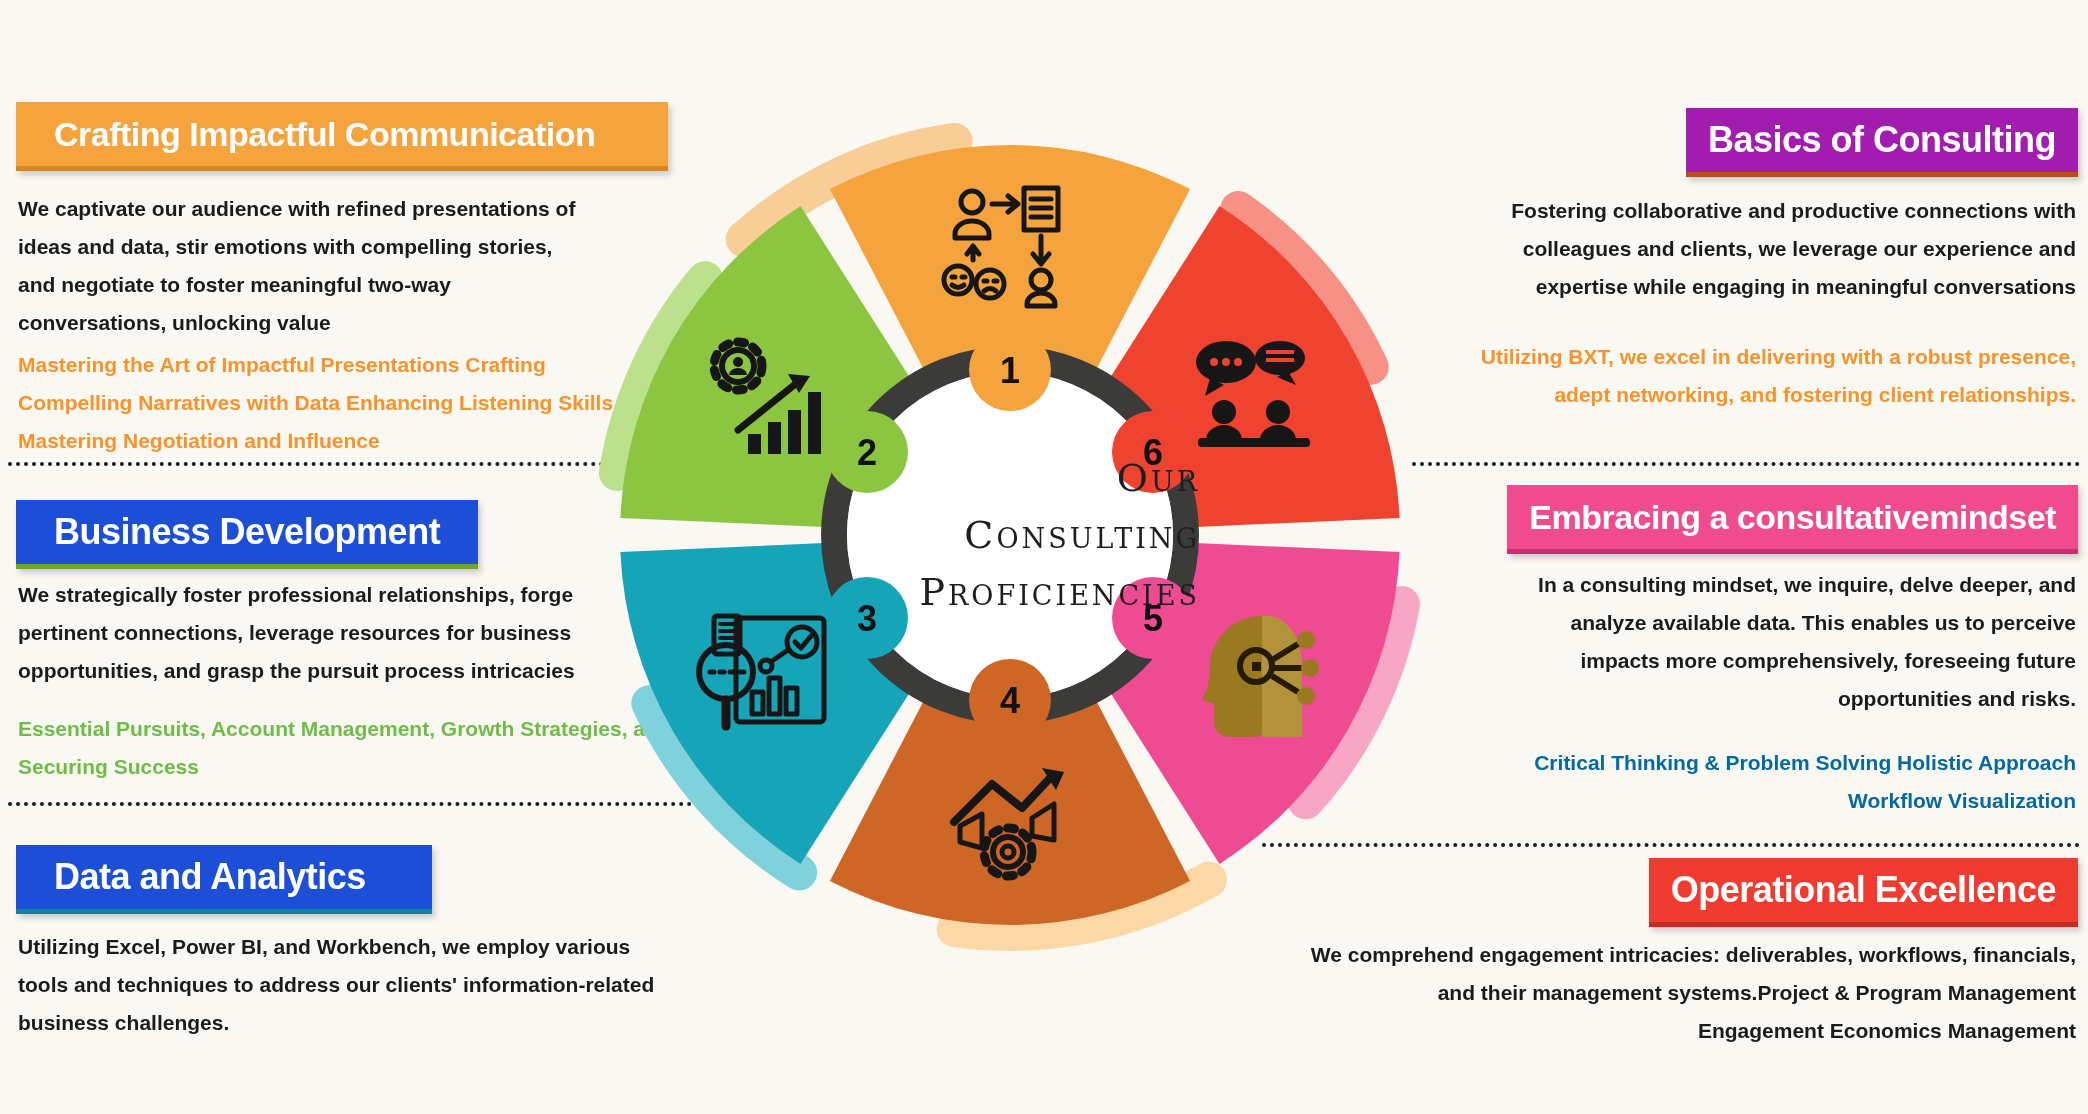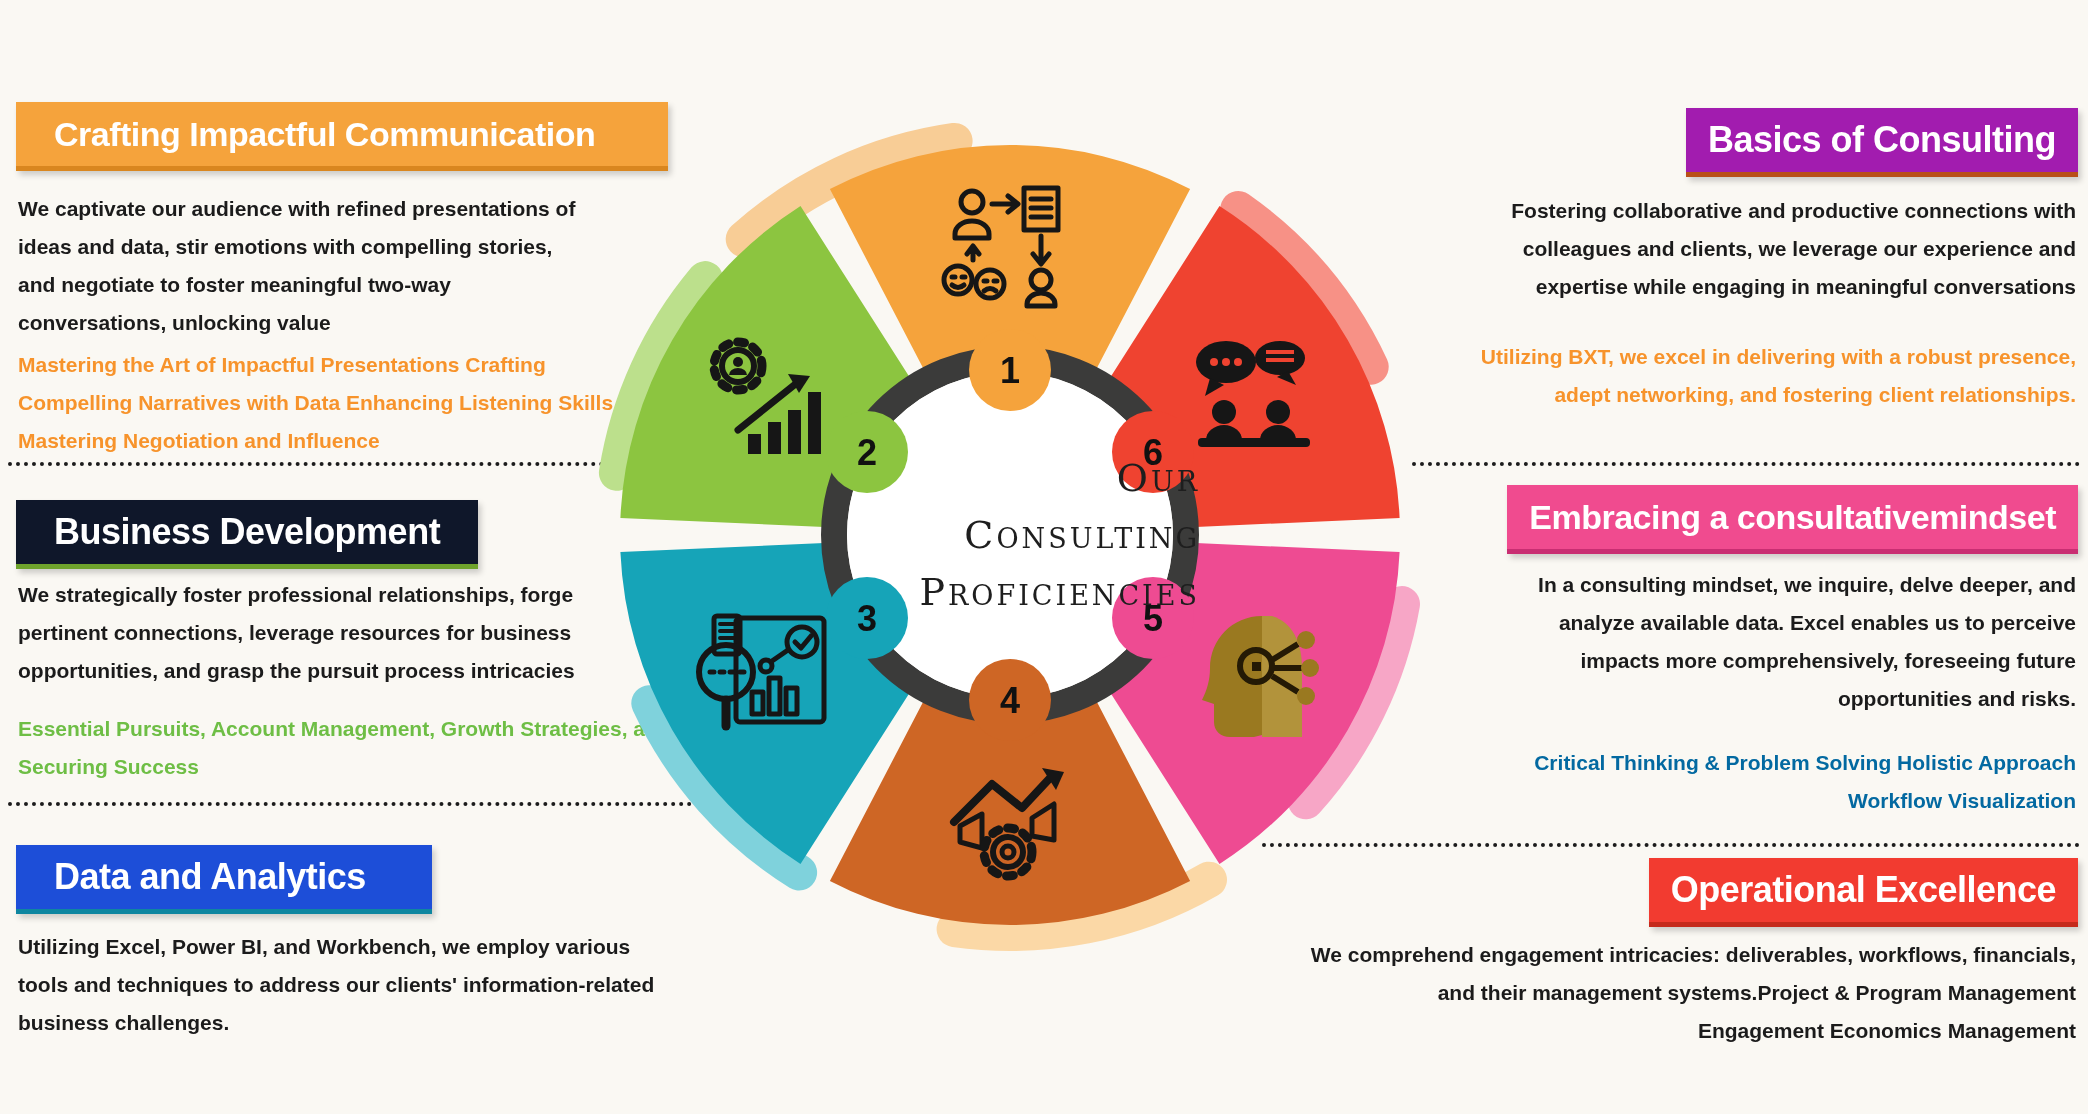--- a/index.html
+++ b/index.html
@@ -11,21 +11,21 @@
   
   .hbox{
     position:absolute;height:64px;line-height:64px;color:#fff;
     font-weight:bold;font-size:36px;white-space:nowrap;
     box-shadow:3px 4px 6px rgba(0,0,0,0.18);
     letter-spacing:-0.5px;
   }
   .hbox.left{padding-left:38px;}
   .hbox.right{text-align:center;padding:0 22px;}
   .h-l1{left:16px;top:102px;width:614px;background:#F5A33C;border-bottom:5px solid #D9861F;font-size:34px;}
-  .h-l2{left:16px;top:500px;width:424px;background:#0f172a;border-bottom:5px solid #6FA32C;}
+  .h-l2{left:16px;top:500px;width:424px;background:#1d4ed8;border-bottom:5px solid #6FA32C;}
   .h-l3{left:16px;top:845px;width:378px;background:#1d4ed8;border-bottom:5px solid #0E86A0;}
   .h-r1{right:10px;top:108px;background:#a21caf;border-bottom:5px solid #B94F18;}
   .h-r2{right:10px;top:485px;background:#F04B8F;border-bottom:5px solid #C92E72;font-size:34px;}
   .h-r3{right:10px;top:858px;background:#F23B30;border-bottom:5px solid #C52A1C;}
   
   .body-text,.sub-text{
     position:absolute;font-size:21px;font-weight:bold;color:#1B1B1B;
     line-height:38px;white-space:pre-line;
   }
   .ralign{right:12px;text-align:right;}
@@ -84,21 +84,21 @@
 <div class="hbox right h-r1">Basics of Consulting</div>
 <div class="body-text ralign b-r1">Fostering collaborative and productive connections with
 colleagues and clients, we leverage our experience and
 expertise while engaging in meaningful conversations</div>
 <div class="sub-text ralign s-r1">Utilizing BXT, we excel in delivering with a robust presence,
 adept networking, and fostering client relationships.</div>
 <div class="dots d3"></div>
 
 <div class="hbox right h-r2">Embracing a consultativemindset</div>
 <div class="body-text ralign b-r2">In a consulting mindset, we inquire, delve deeper, and
-analyze available data. Excel enables us to perceive
+analyze available data. This enables us to perceive
 impacts more comprehensively, foreseeing future
 opportunities and risks.</div>
 <div class="sub-text ralign s-r2">Critical Thinking &amp; Problem Solving Holistic Approach
 Workflow Visualization</div>
 <div class="dots d4"></div>
 
 <div class="hbox right h-r3">Operational Excellence</div>
 <div class="body-text ralign b-r3">We comprehend engagement intricacies: deliverables, workflows, financials,
 and their management systems.Project &amp; Program Management
 Engagement Economics Management</div>

